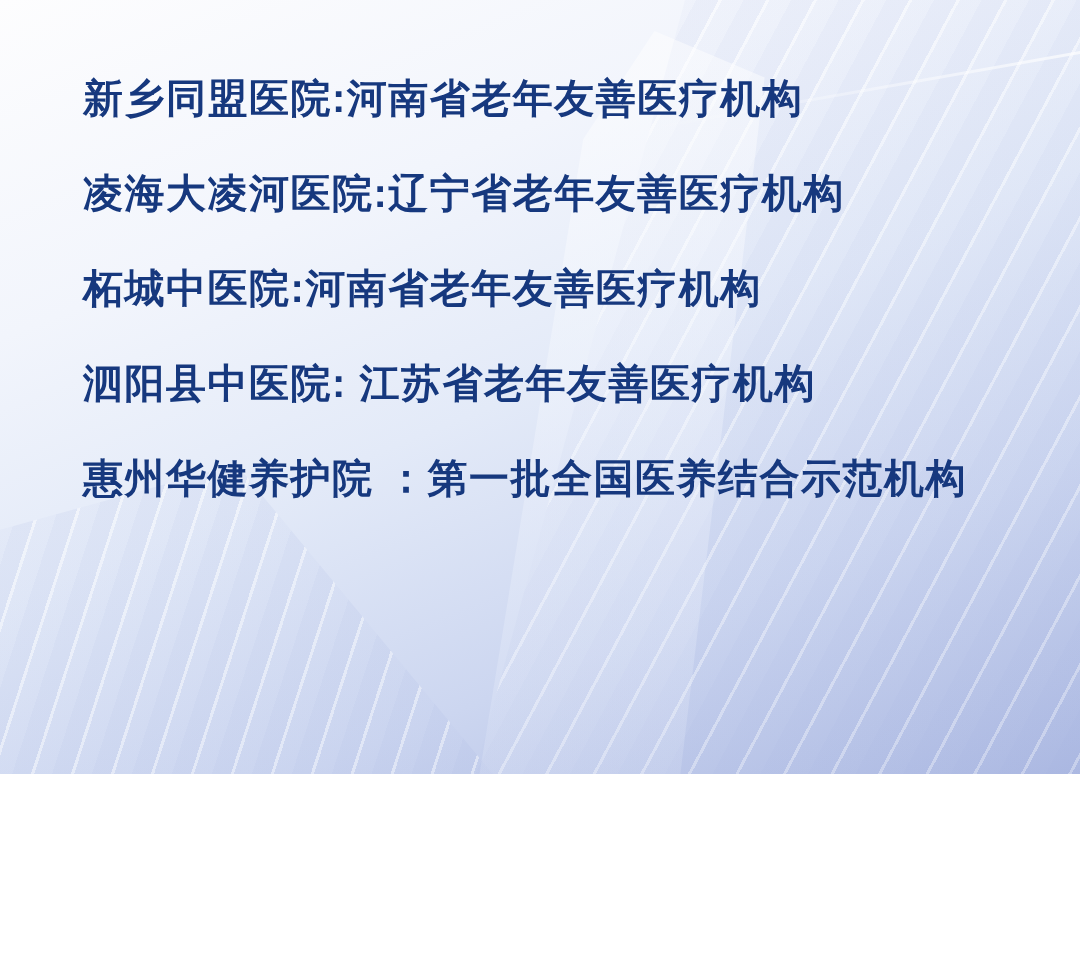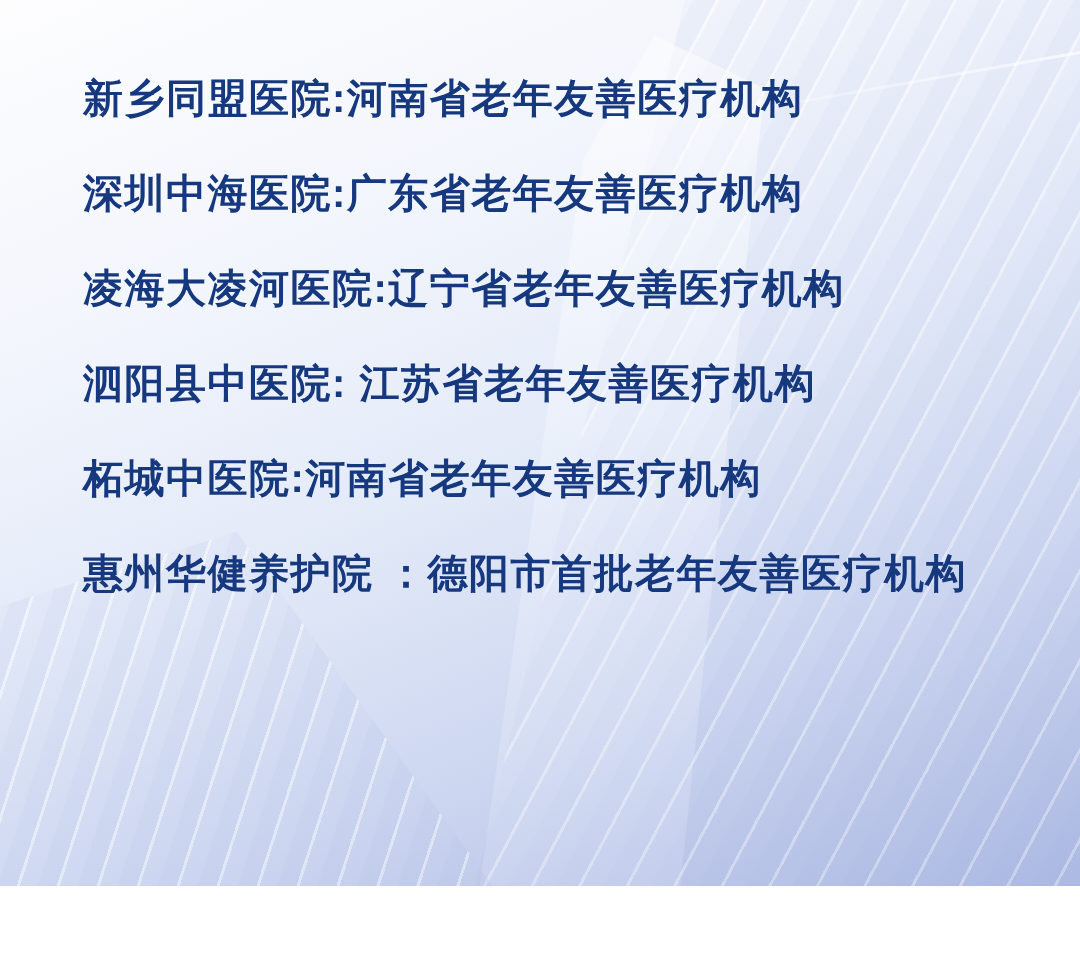--- a/index.html
+++ b/index.html
@@ -1,21 +1,21 @@
 <!DOCTYPE html>
 <html style="--text-color: #16387E; --bg-top: #FDFDFE; --bg-bottom: #AAB7E1; --stripe-color: #FFFFFF;"><head>
 <meta charset="utf-8">
 <style>
   html, body { margin: 0; padding: 0; }
   body { font-family: "Liberation Sans", "DejaVu Sans", sans-serif; }
 
   .canvas {
     position: relative;
     width: 1080px;
-    height: 886px;
+    height: 774px;
     overflow: hidden;
     background: linear-gradient(158deg,
       var(--bg-top, #fdfdfe) 0%,
       #f2f5fc 28%,
       #e3eaf8 50%,
       #ccd6f0 74%,
       var(--bg-bottom, #aab7e1) 100%);
   }
 
   
@@ -86,29 +86,26 @@
   <div class="bldg bldg-right"></div>
   <div class="bldg bldg-mid"></div>
   <div class="bldg bldg-left"></div>
   <div class="bldg hairline"></div>
 
   <div class="list">
     <div class="line">
       <span>新乡同盟医院:河南省老年友善医疗机构</span>
     </div>
     <div class="line">
-      <span>深圳中海医院:广东省老年友善医疗机构</span>
+      <span>凌海大凌河医院:辽宁省老年友善医疗机构</span>
     </div>
     <div class="line">
-      <span>凌海大凌河医院:辽宁省老年友善医疗机构</span>
+      <span>柘城中医院:河南省老年友善医疗机构</span>
     </div>
     <div class="line">
       <span>泗阳县中医院: 江苏省老年友善医疗机构</span>
     </div>
     <div class="line">
-      <span>柘城中医院:河南省老年友善医疗机构</span>
-    </div>
-    <div class="line">
-      <span>惠州华健养护院 ：德阳市首批老年友善医疗机构</span>
+      <span>惠州华健养护院 ：第一批全国医养结合示范机构</span>
     </div>
   </div>
 
 </div>
 
 </body></html>

